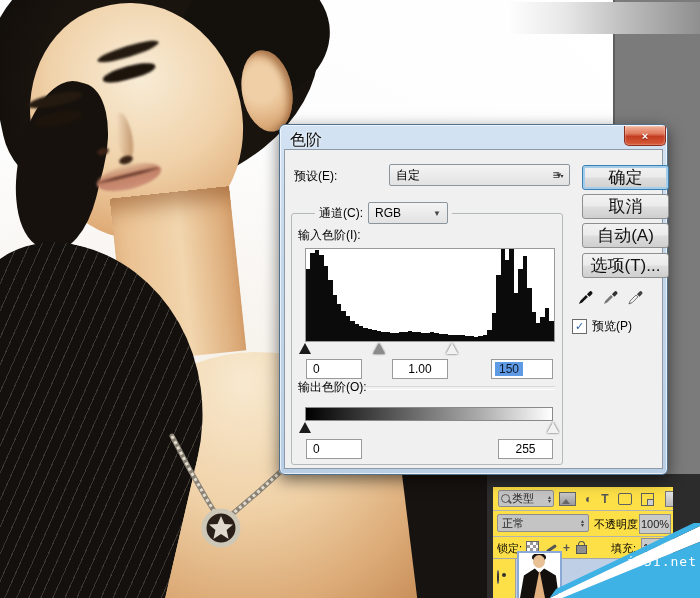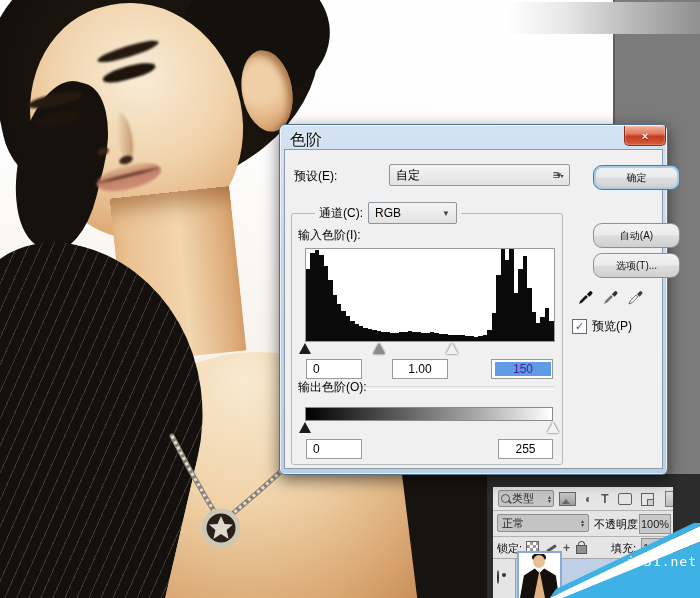--- a/index.html
+++ b/index.html
@@ -32,21 +32,21 @@
   .necklace-svg{left:0;top:0;width:700px;height:598px;pointer-events:none;}
 
   
   .gray-col{left:613px;top:0;width:87px;height:480px;background:#7b7b7b;border-left:2px solid #5e5e5e;z-index:2;}
   .top-band{left:506px;top:2px;width:194px;height:32px;background:linear-gradient(90deg,#ffffff 0%,#e8e8e8 30%,#b9b9b9 65%,#8f8f8f 100%);z-index:3;}
 
   
   .panel-chrome{left:487px;top:474px;width:213px;height:124px;background:#2c2c2c;z-index:4;}
 
   
-  .layers-panel{left:493px;top:487px;width:180px;height:111px;background:#e5e5e5;z-index:5;font-size:11px;color:#222;overflow:hidden;}
+  .layers-panel{left:493px;top:487px;width:180px;height:111px;background:#fde047;z-index:5;font-size:11px;color:#222;overflow:hidden;}
   .lp-row1{left:0;top:0;width:100%;height:23px;border-bottom:1px solid #b2b2b2;}
   .search-box{left:5px;top:3px;width:56px;height:17px;background:#c4c4c4;border:1px solid #8d8d8d;border-radius:2px;display:flex;align-items:center;gap:2px;padding:0 2px;box-sizing:border-box;}
   .mag{width:7px;height:7px;border:1.5px solid #555;border-radius:50%;position:relative;flex:none;}
   .mag::after{content:"";position:absolute;left:6px;top:6px;width:4px;height:1.5px;background:#555;transform:rotate(45deg);}
   .updown{display:flex;flex-direction:column;line-height:4px;font-size:6px;color:#444;margin-left:auto;}
   .lp-icons{left:66px;top:4px;display:flex;gap:9px;align-items:center;height:16px;}
   .ic-img{width:15px;height:12px;border:1px solid #666;background:linear-gradient(180deg,#c9c9c9,#9a9a9a);position:relative;}
   .ic-img::after{content:"";position:absolute;left:2px;bottom:1px;border-left:4px solid transparent;border-right:4px solid transparent;border-bottom:5px solid #666;}
   .ic-adj{font-size:12px;color:#555;line-height:12px;}
   .ic-T{font-size:12px;color:#555;font-weight:bold;line-height:12px;}
@@ -91,46 +91,46 @@
     background:linear-gradient(180deg,#f3b29c 0%,#e07a5d 40%,#c23d22 55%,#d85b39 100%);
     color:#fff;font-weight:bold;font-size:11px;display:flex;align-items:center;justify-content:center;text-shadow:0 1px 1px #7c1f10;box-shadow:inset 0 0 2px rgba(255,255,255,.7);}
   .dlg-content{left:4px;top:24px;width:379px;height:320px;background:#f0f0f0;border:1px solid #8e9aa5;box-sizing:border-box;}
   .lbl{color:#000;}
   .combo{background:linear-gradient(180deg,#f4f4f4,#e2e2e2);border:1px solid #8a959e;border-radius:2px;display:flex;align-items:center;padding:0 6px;box-sizing:border-box;}
   .combo .arrow{margin-left:auto;font-size:8px;color:#444;}
   .preset-label{left:9px;top:18px;}
   .preset-combo{left:72px;top:14px;width:181px;height:22px;margin-left:32px;}
   .preset-opt{left:262px;top:16px;width:22px;height:18px;display:flex;align-items:center;justify-content:center;gap:1px;color:#333;}
   .preset-opt .mini{font-size:6px;color:#333;}
-  .btn{left:308px;width:85px;height:23px;background:linear-gradient(180deg,#f2f2f2 0%,#ebebeb 48%,#dddddd 52%,#cfcfcf 100%);
-    border:1px solid #8e8f8f;border-radius:9px;display:flex;align-items:center;justify-content:center;font-size:10px;color:#111;}
+  .btn{left:297px;width:85px;height:23px;background:linear-gradient(180deg,#f2f2f2 0%,#ebebeb 48%,#dddddd 52%,#cfcfcf 100%);
+    border:1px solid #8e8f8f;border-radius:3px;display:flex;align-items:center;justify-content:center;font-size:17px;color:#111;}
   .btn-ok{top:15px;border:1px solid #3c7fb1;box-shadow:inset 0 0 0 2px #a4cdec;}
   .btn-cancel{top:44px;}
   .btn-auto{top:73px;}
   .btn-options{top:103px;}
   .droppers{left:293px;top:138px;display:flex;gap:10px;}
   .dropper{width:15px;height:17px;}
   .preview-row{left:287px;top:168px;display:flex;align-items:center;gap:5px;}
   .checkbox{width:13px;height:13px;background:#fff;border:1px solid #6b6b6b;display:flex;align-items:center;justify-content:center;font-size:11px;font-weight:bold;color:#2d5f9e;line-height:11px;}
   .group-box{left:6px;top:63px;width:270px;height:250px;border:1px solid #b4b9bc;border-radius:3px;}
   .channel-row{left:30px;top:52px;display:flex;align-items:center;gap:5px;background:#f0f0f0;padding:0 4px;}
-  .channel-combo{width:89px;height:22px;}
+  .channel-combo{width:80px;height:22px;}
   .input-label{left:13px;top:77px;}
   .histo-box{left:20px;top:98px;width:250px;height:94px;background:#fff;border:1px solid #9a9a9a;box-sizing:border-box;display:flex;align-items:flex-end;overflow:hidden;}
   .histo-box div{flex:1;background:#0b0b0b;}
   .slider-row{left:20px;top:193px;width:250px;height:12px;}
   .tri{position:absolute;top:0;width:0;height:0;border-left:6px solid transparent;border-right:6px solid transparent;}
   .tri-black{border-bottom:11px solid #1a1a1a;}
   .tri-gray{border-bottom:11px solid #8a8a8a;filter:drop-shadow(0 0 1px #555);}
   .tri-white{border-bottom:11px solid #f2f2f2;filter:drop-shadow(0 0 1px #444);}
   .field{position:absolute;height:20px;background:#fff;border:1px solid #9a9a9a;box-sizing:border-box;font-size:12px;display:flex;align-items:center;}
   .f-in-black{left:21px;top:209px;width:56px;padding-left:6px;}
   .f-in-gamma{left:107px;top:209px;width:56px;justify-content:center;}
   .f-in-white{left:206px;top:209px;width:62px;padding-left:3px;}
-  .sel-text{background:#5f9be4;color:#4c1d95;padding:0 18px;}
+  .sel-text{background:#5f9be4;color:#0f172a;padding:0 4px;}
   .divider{left:12px;top:236px;width:258px;height:2px;border-top:1px solid #d9d9d9;border-bottom:1px solid #fdfdfd;}
   .output-label{left:13px;top:229px;}
   .grad-bar{left:20px;top:257px;width:248px;height:14px;border:1px solid #8a8a8a;box-sizing:border-box;background:linear-gradient(90deg,#000 0%,#555 35%,#aaa 70%,#fff 100%);}
   .out-slider-row{left:20px;top:272px;width:248px;height:12px;}
   .f-out-black{left:21px;top:289px;width:56px;padding-left:6px;}
   .f-out-white{left:213px;top:289px;width:55px;justify-content:center;}
 
   
   .watermark{left:540px;top:523px;width:160px;height:75px;z-index:9;font-family:"DejaVu Sans",sans-serif;}
   .wm-main{position:absolute;inset:0;clip-path:polygon(14% 100%,100% 25%,100% 100%,14% 100%);}
@@ -243,20 +243,21 @@
       <div class="abs combo preset-combo">
         <span>自定</span>
         <span class="arrow">▼</span>
       </div>
       <div class="abs preset-opt">
         <span>≡</span>
         <span class="mini">▾</span>
       </div>
 
       <div class="abs btn btn-ok">确定</div>
+      <div class="abs btn btn-cancel">取消</div>
       <div class="abs btn btn-options">选项(T)...</div>
       <div class="abs btn btn-auto">自动(A)</div>
 
       <div class="abs droppers">
         <svg class="dropper" viewBox="0 0 16 18">
           <path d="M1 17 L2.5 13.5 L8.5 7.5 L10.5 9.5 L4.5 15.5 Z" fill="#111"></path>
           <path d="M9.5 6.5 l2.6 -2.6 a1.9 1.9 0 0 1 2.7 2.7 L12.2 9.2 Z" fill="#111"></path>
         </svg>
         <svg class="dropper" viewBox="0 0 16 18">
           <path d="M1 17 L2.5 13.5 L8.5 7.5 L10.5 9.5 L4.5 15.5 Z" fill="#777"></path>

